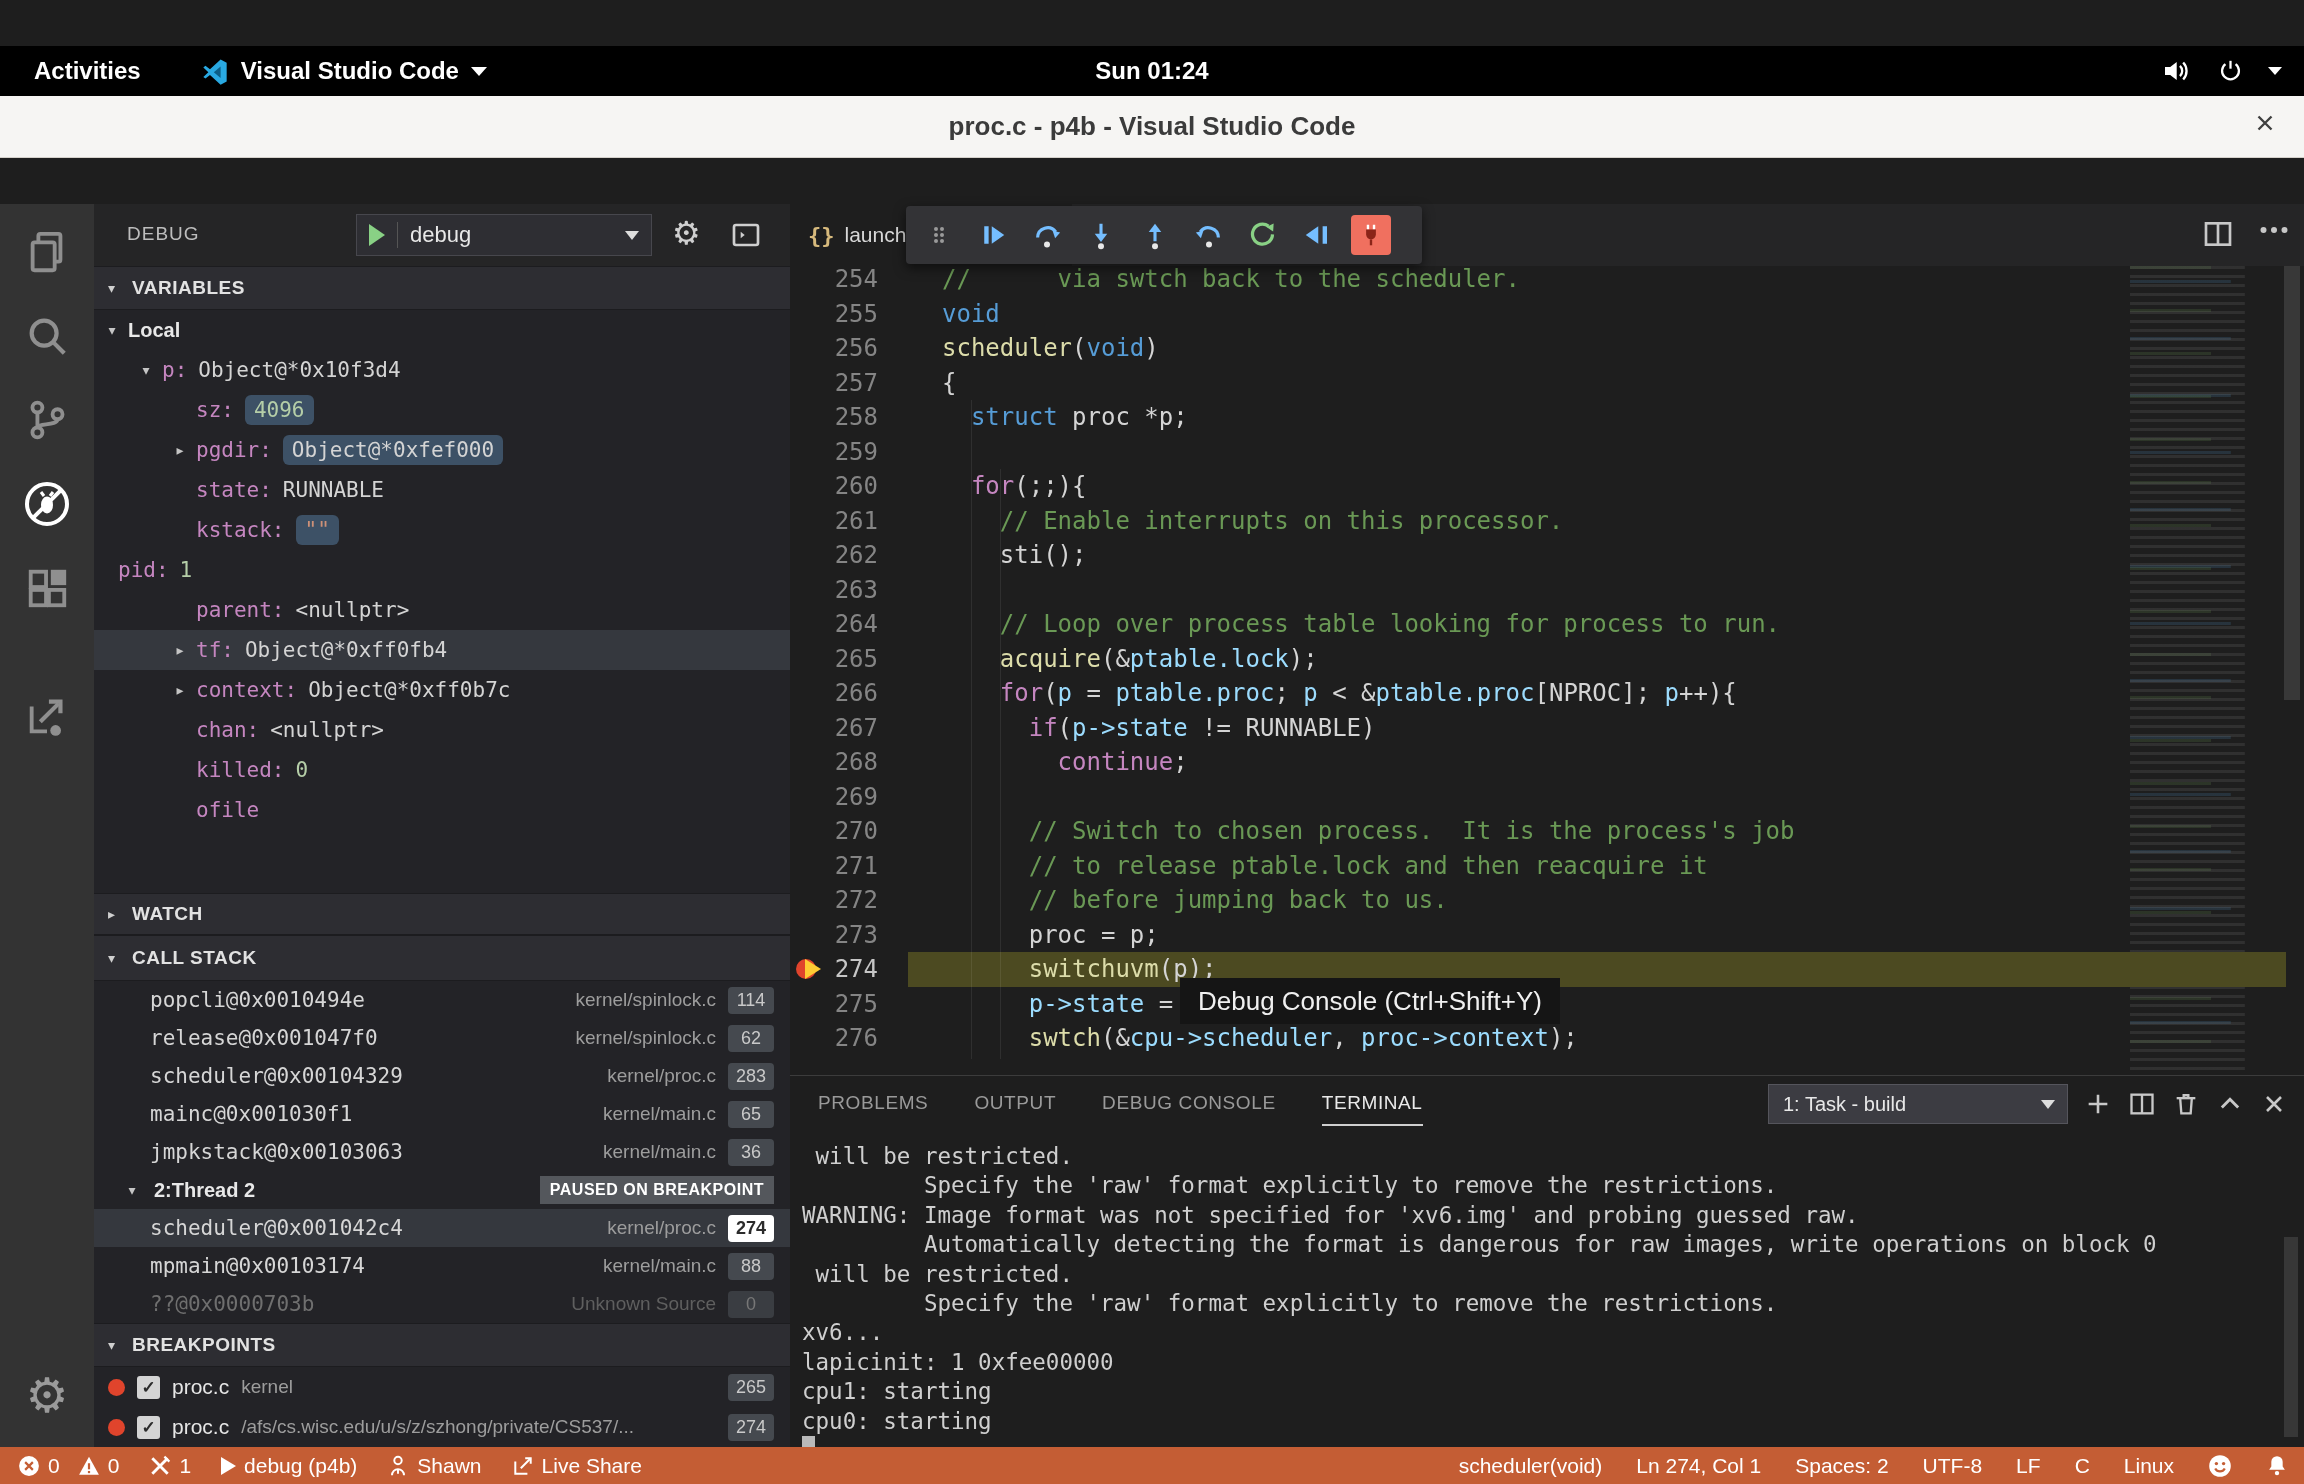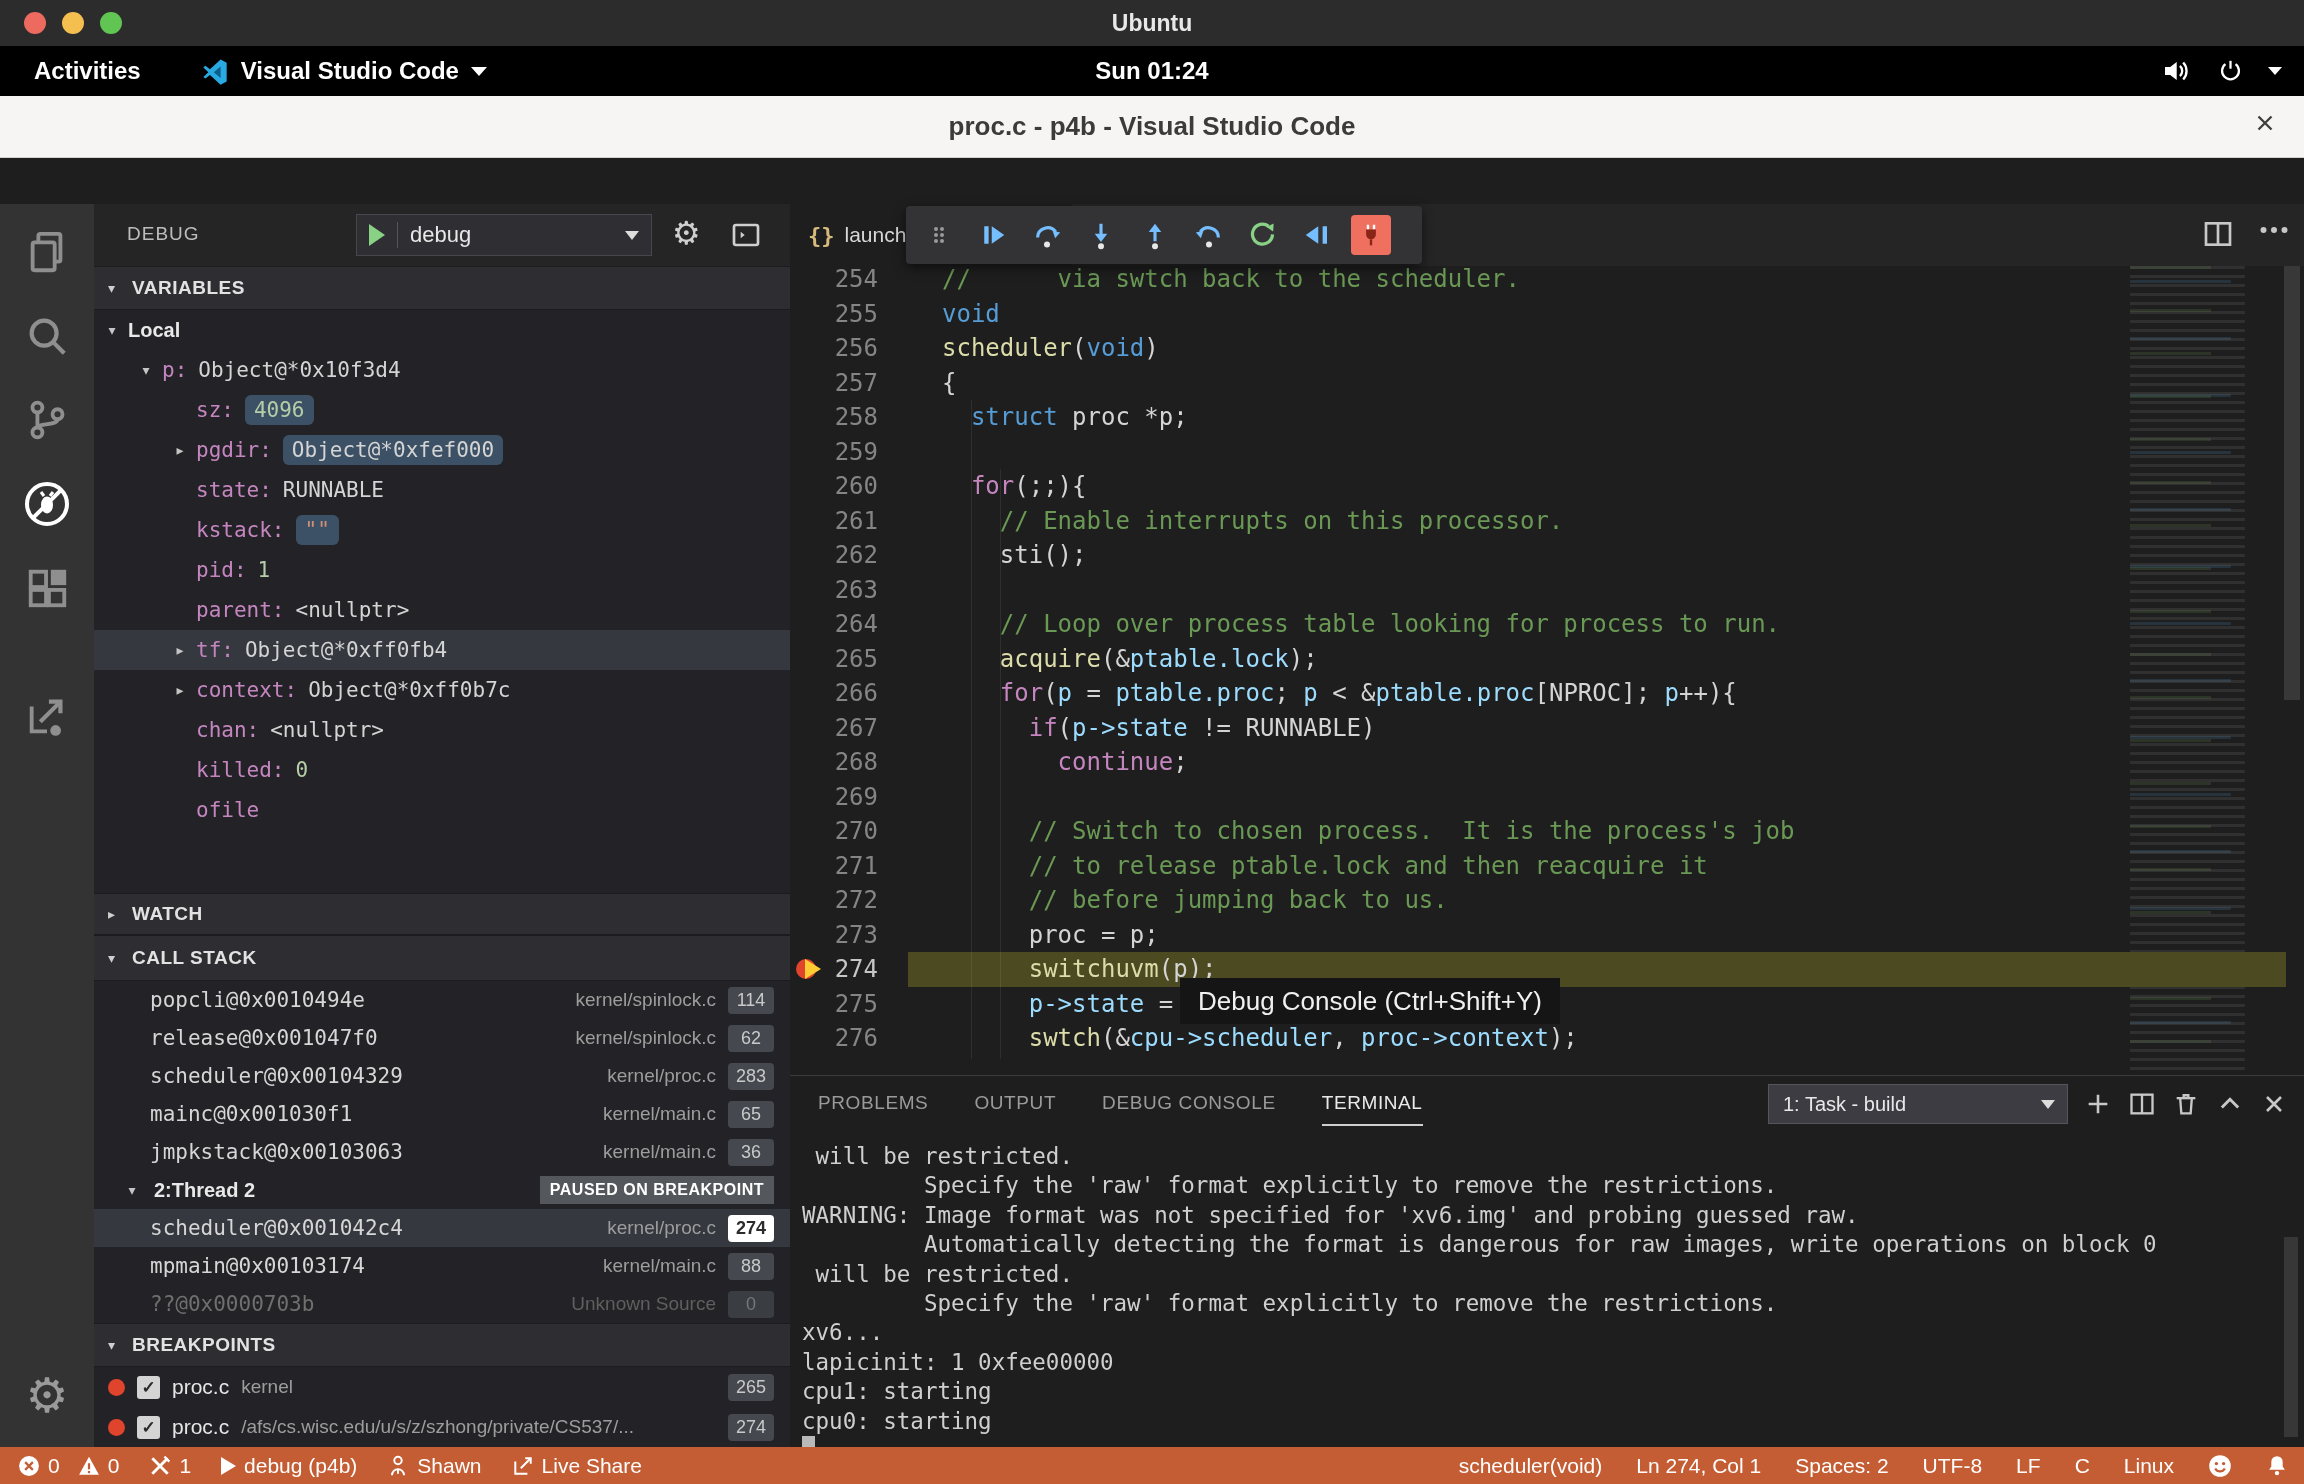--- a/index.html
+++ b/index.html
@@ -175,28 +175,20 @@
   .sright{margin-left:auto;display:flex;align-items:center;gap:34px;margin-right:16px;}
   .sitem{white-space:nowrap;}
   .splay{width:0;height:0;border-left:15px solid #fff;border-top:9px solid transparent;
          border-bottom:9px solid transparent;}
 </style>
 </head>
 <body>
 
 <div class="screen">
 
-  <div class="ubar">
-    <div class="lights">
-      <span class="light l-close"></span>
-      <span class="light l-min"></span>
-      <span class="light l-zoom"></span>
-    </div>
-    <span class="uttl">Ubuntu</span>
-  </div>
 
   <div class="gbar">
     <span class="activities">Activities</span>
     <span class="appmenu">
       <svg width="28" height="28" viewBox="0 0 24 24">
         <path d="M16.8 2.2 7.7 10.6 3.8 7.6 2 8.9l4.3 4.1L2 17.1l1.8 1.3 3.9-3 9.1 8.4L22 21V5z" fill="#29a9e2"></path>
         <path d="M16.8 8.1v9.8L11 13z" fill="#0d5e86"></path>
       </svg>
       <span>Visual Studio Code</span>
       <span class="caret"></span>
@@ -320,21 +312,21 @@
         <div class="vrow" style="padding-left: 78px;">
           <span class="tw"></span>
           <span class="vname">state:</span>
           <span class="vval vpl">RUNNABLE</span>
         </div>
         <div class="vrow" style="padding-left: 78px;">
           <span class="tw"></span>
           <span class="vname">kstack:</span>
           <span class="vval str vbox">""</span>
         </div>
-        <div class="vrow" style="padding-left: 78px;">
+        <div class="vrow" style="">
           <span class="tw"></span>
           <span class="vname">pid:</span>
           <span class="vval num">1</span>
         </div>
         <div class="vrow" style="padding-left: 78px;">
           <span class="tw"></span>
           <span class="vname">parent:</span>
           <span class="vval vpl">&lt;nullptr&gt;</span>
         </div>
         <div class="vrow sel" style="padding-left: 78px;">

